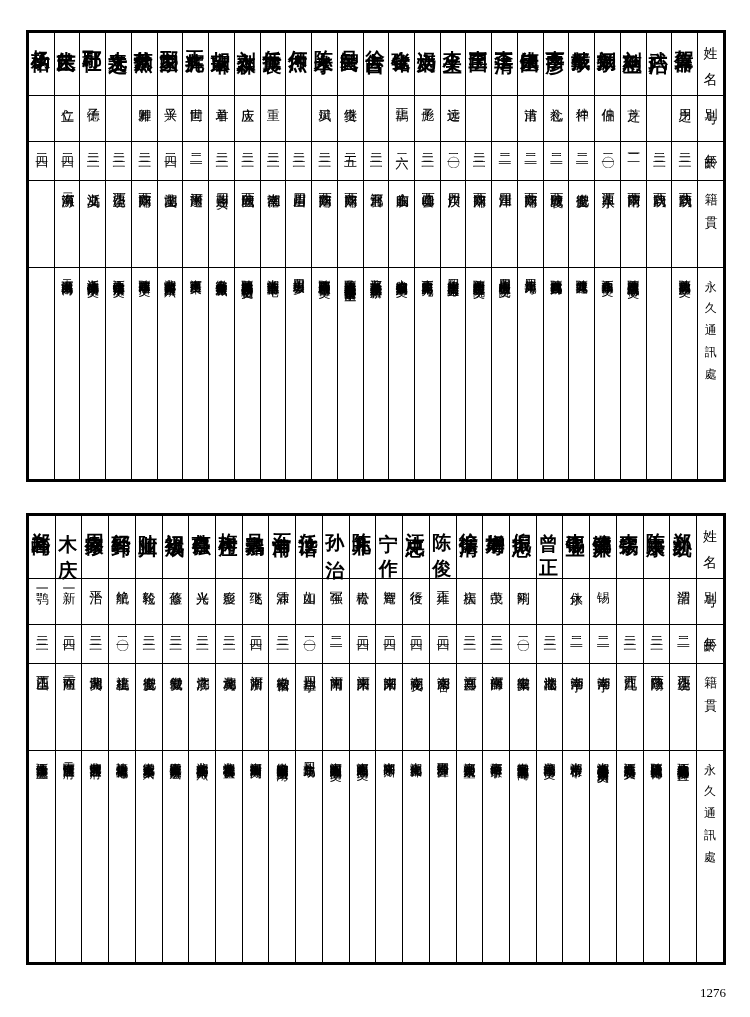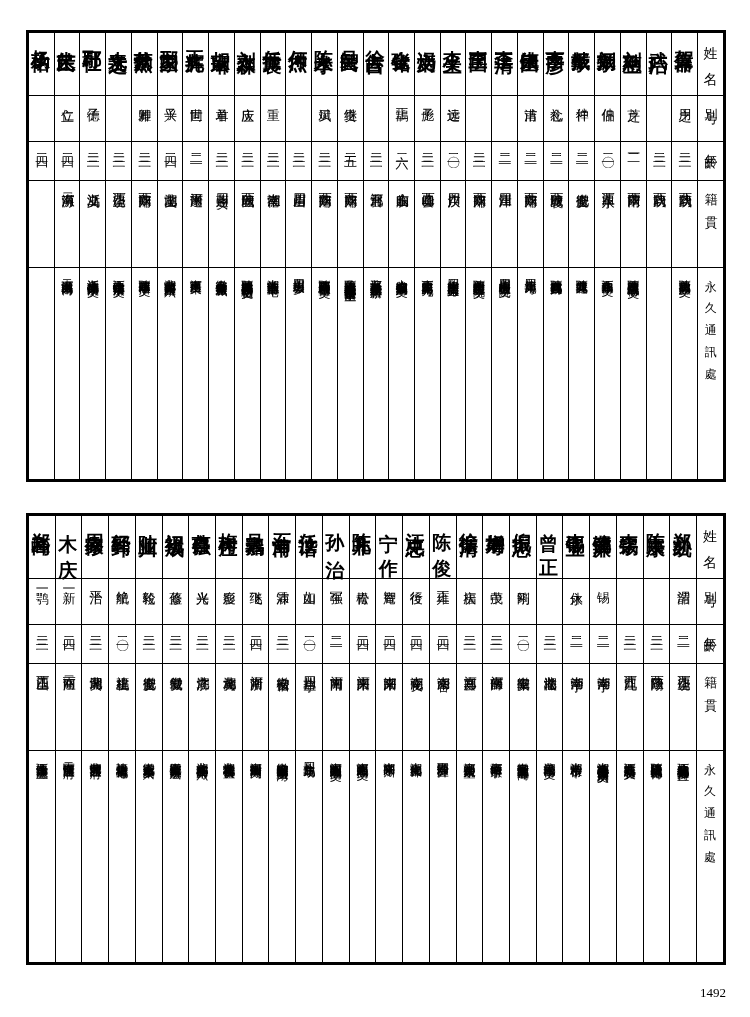--- a/index.html
+++ b/index.html
@@ -899,14 +899,14 @@
               <span class="v">江西上饶尊公橋郵局轉郑梦兰轉</span>
             </td>
             <td class="hdr" style="width: 3.8462%;">
               <span class="v">永 久 通 訊 處</span>
             </td>
           </tr>
       </tbody>
     </table>
   </div>
 
-  <div class="pageno">1492</div>
+  <div class="pageno">1276</div>
 </div>
 
 </body></html>

